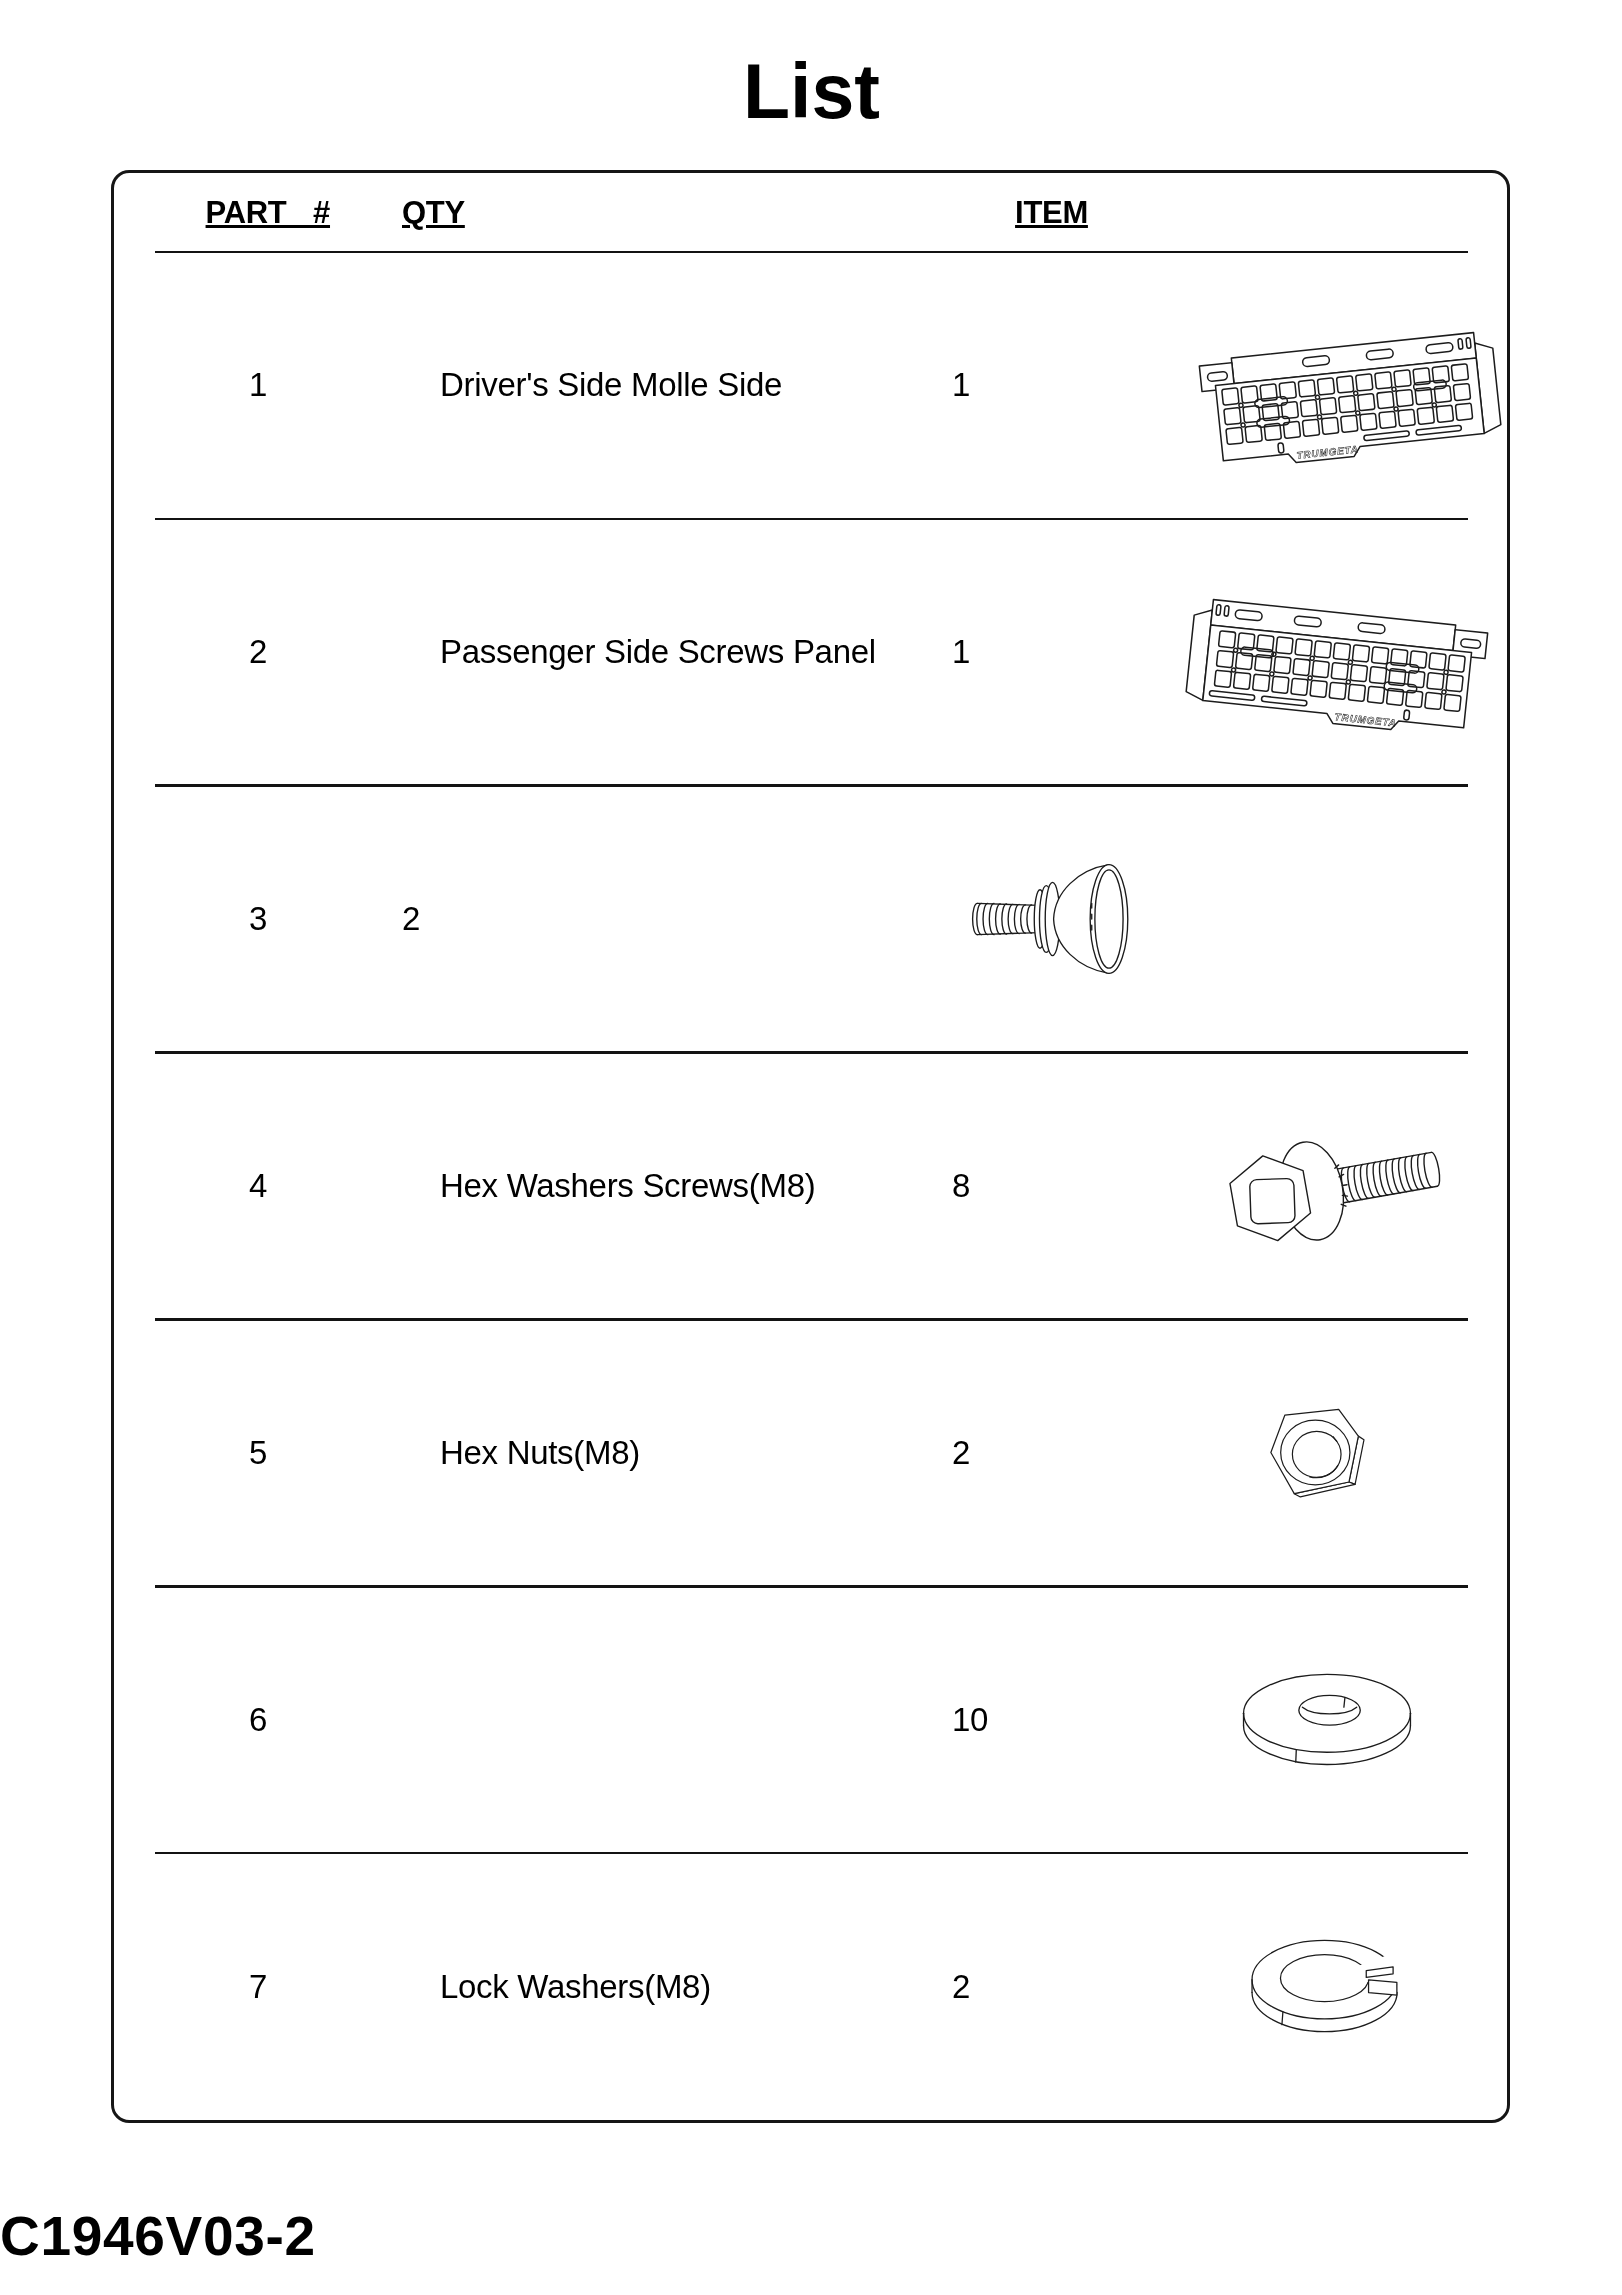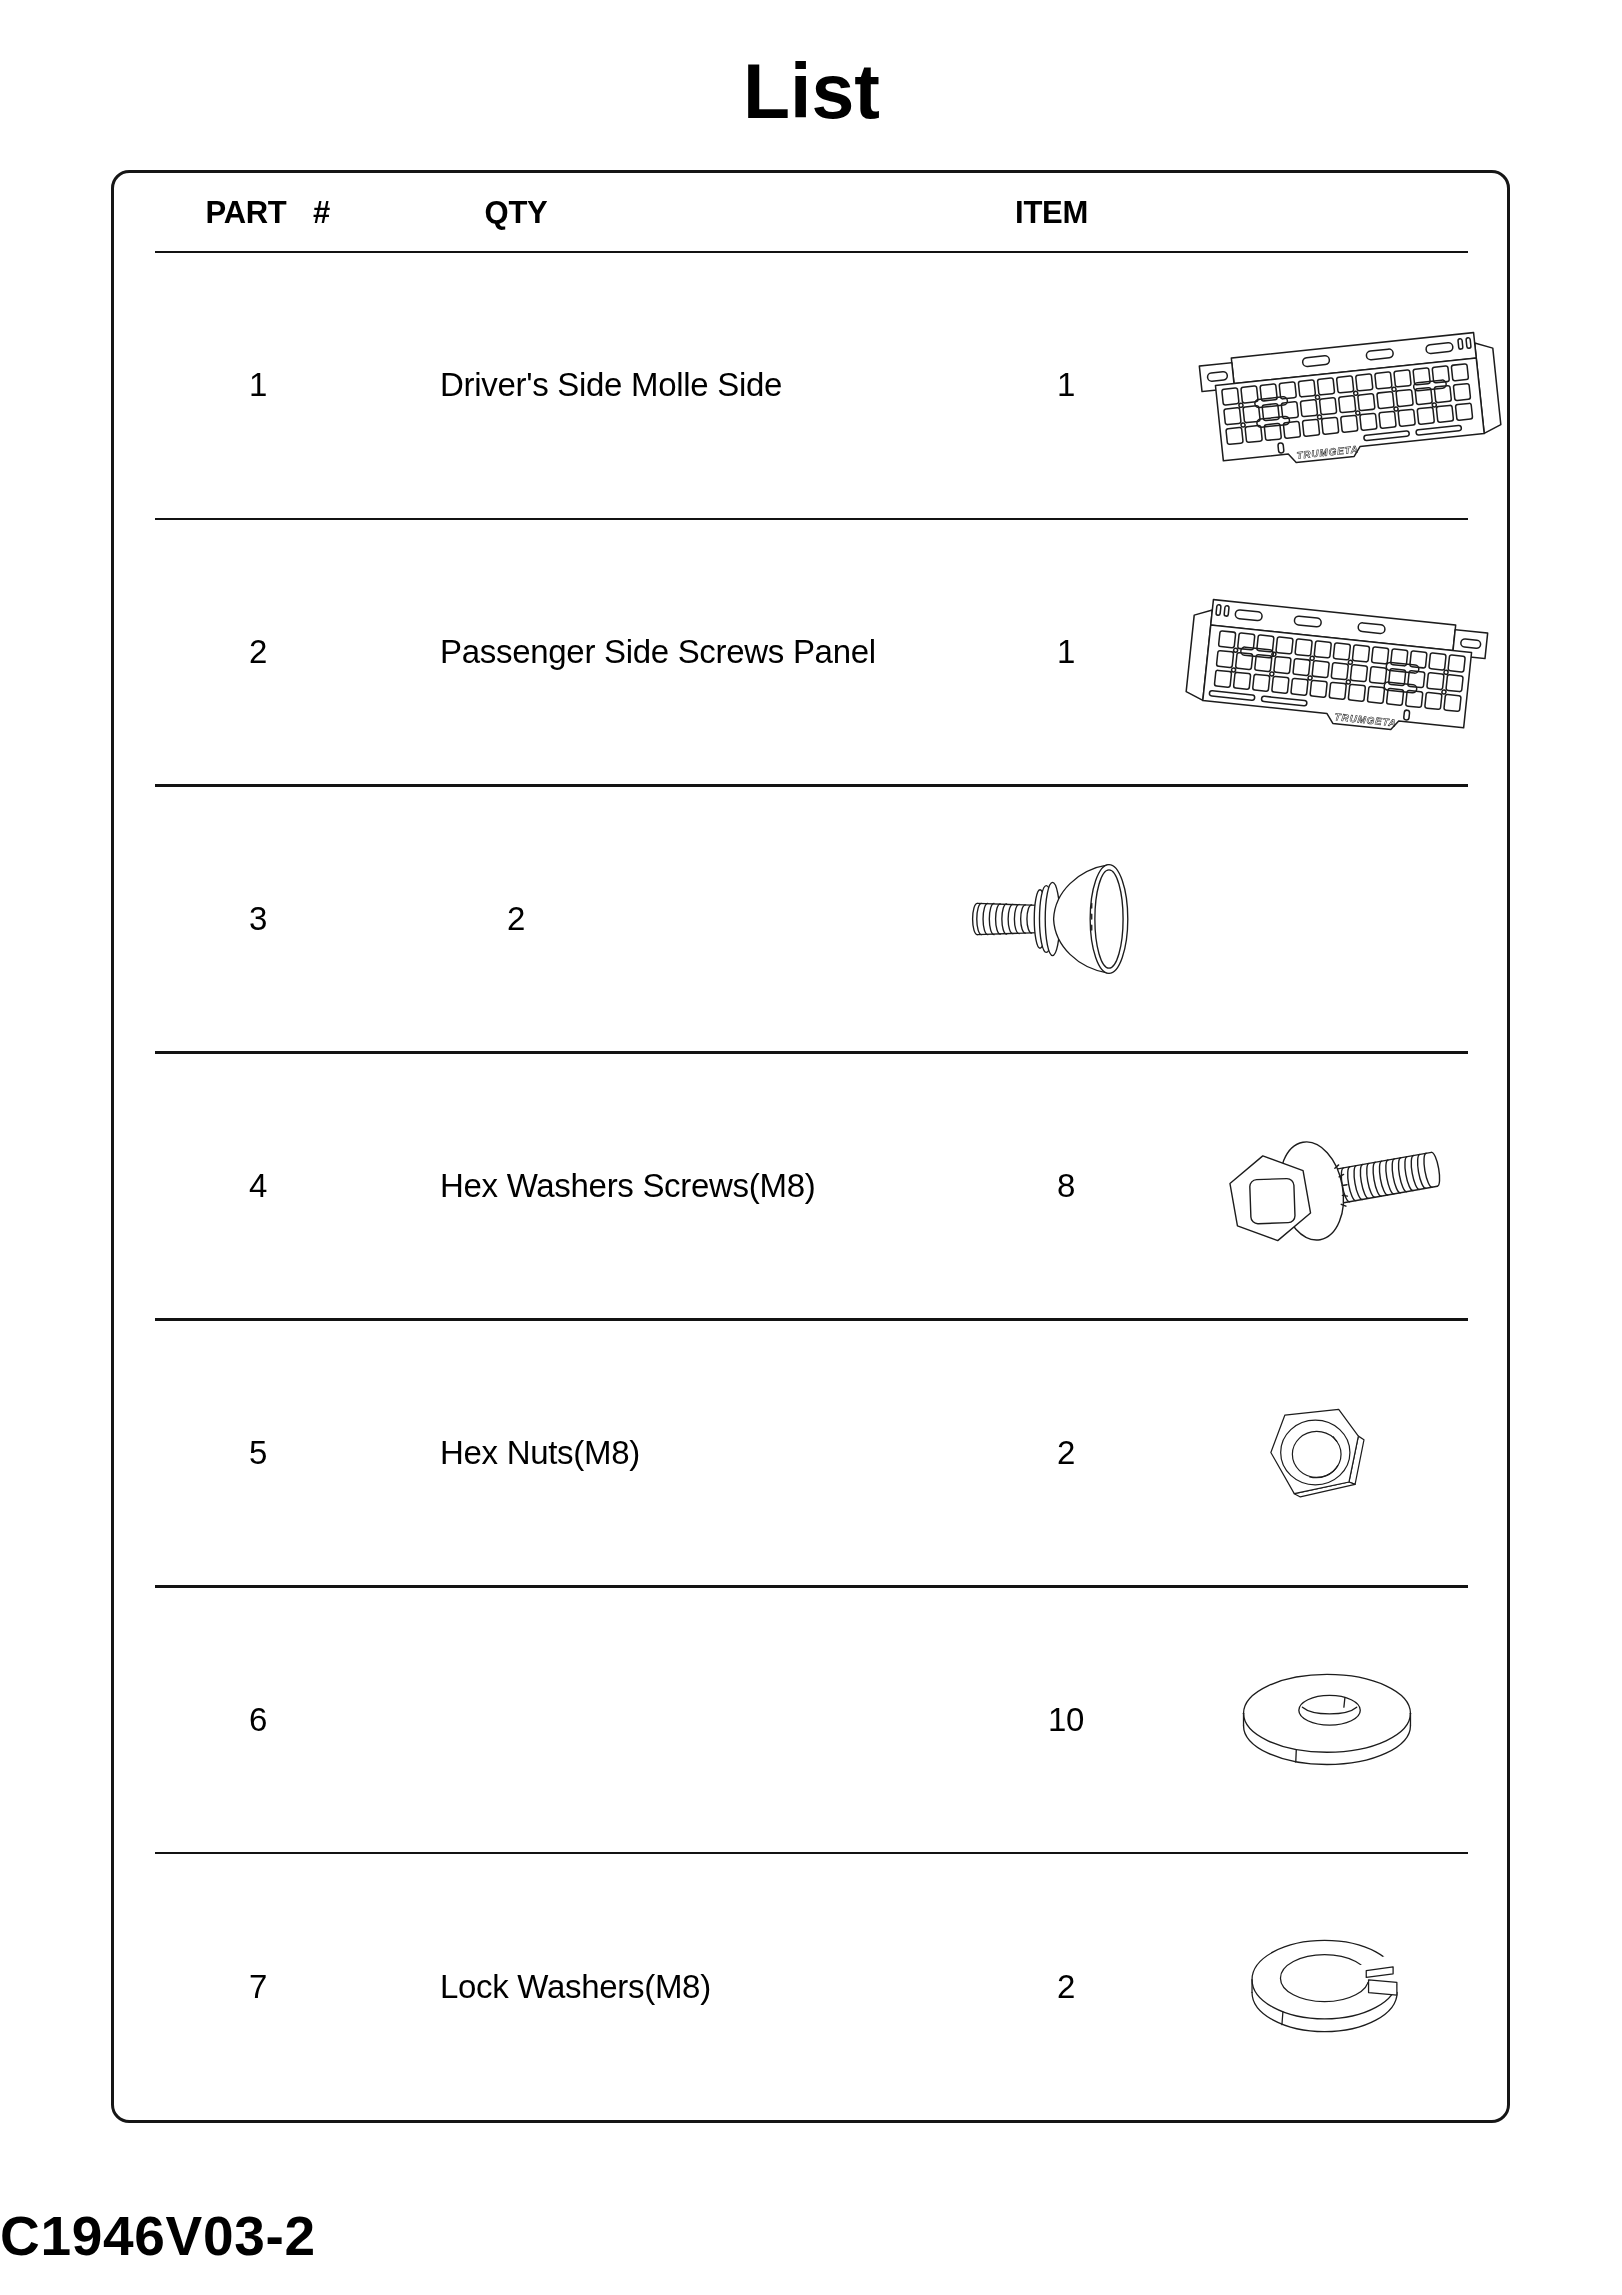--- a/index.html
+++ b/index.html
@@ -12,34 +12,34 @@
     position:absolute;top:27.5px;left:0;width:100%;
     text-align:center;font-size:77px;font-weight:bold;letter-spacing:0px;margin-top:19px;
   }
   .parts-table{
     position:absolute;left:111px;top:170px;width:1399px;height:1953px;
     border:3.9px solid #161616;border-radius:18.3px;
     display:flex;flex-direction:column;box-sizing:border-box;background:#fff;
   }
   .thead{
     height:79px;flex:0 0 79px;display:flex;align-items:center;
-    font-weight:bold;font-size:31px;letter-spacing:-0.3px;
+    font-weight:bold;font-size:31px;letter-spacing:-0.3px;text-decoration:underline;
   }
   .rows{flex:1;display:flex;flex-direction:column;}
   .trow{
     flex:1;position:relative;display:flex;align-items:center;
     font-size:33px;letter-spacing:-0.3px;
   }
   .trow::before{
     content:"";position:absolute;top:-1.3px;left:41px;right:39px;height:2.6px;background:#131313;
   }
   .c-part{width:288px;text-align:center;flex:0 0 288px;}
   .thead .c-part{padding-left:19.6px;box-sizing:border-box;word-spacing:18.3px;}
   .c-desc{width:550px;flex:0 0 550px;padding-left:38px;box-sizing:border-box;text-align:left;}
-  .c-qty{width:228px;flex:0 0 228px;text-align:center;}
+  .c-qty{width:228px;flex:0 0 228px;text-align:left;}
   .c-item{flex:1;display:flex;justify-content:center;align-items:center;padding-right:34px;box-sizing:border-box;}
   .doc-code{
     position:absolute;top:2204px;left:0;width:100%;text-align:left;
     font-size:55px;font-weight:bold;letter-spacing:0.7px;
   }
   svg{display:block;}
   svg .ln{fill:none;stroke:#1c1c1c;stroke-width:2.6;stroke-linecap:round;stroke-linejoin:round;}
   svg .fc{fill:#ffffff;stroke:#1c1c1c;stroke-width:2.6;stroke-linejoin:round;}
   svg .erase{fill:#ffffff;stroke:none;}
   svg text.logo{

